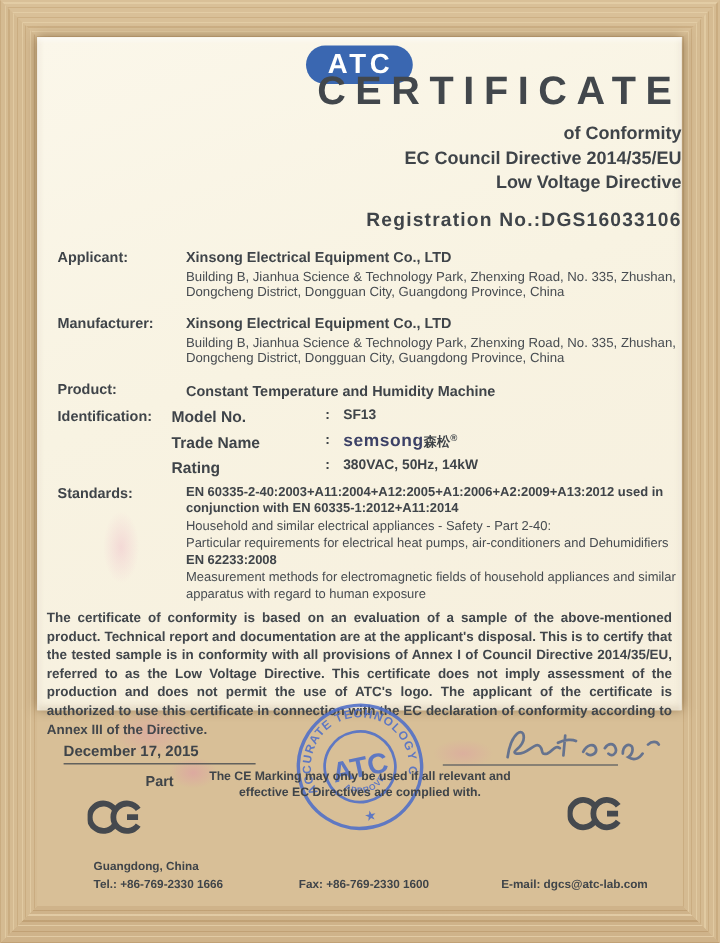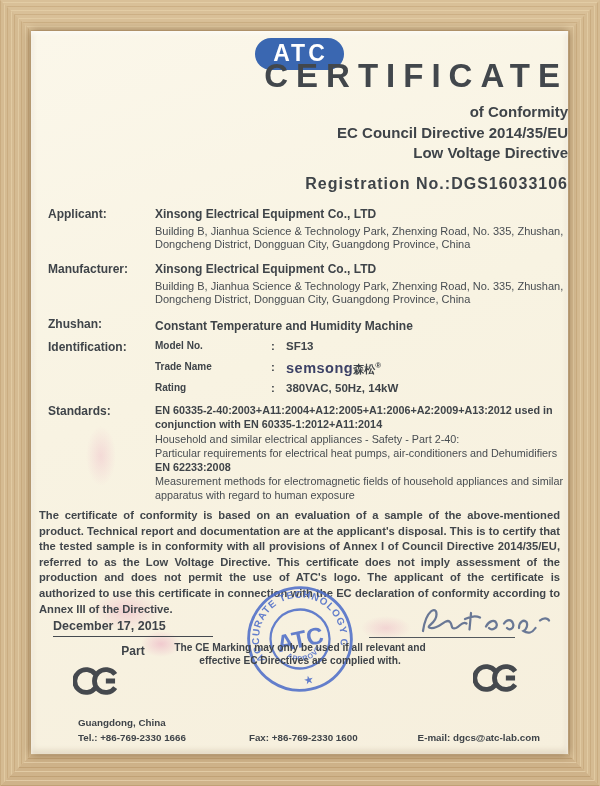--- a/index.html
+++ b/index.html
@@ -19,21 +19,21 @@
       rgba(160,120,70,.3) 0 1px, transparent 1px 5px,
       rgba(240,222,186,.55) 5px 6px, transparent 6px 9px);}
   .wood-v{top:0;width:31px;height:786px;
     background:#d5bb92 repeating-linear-gradient(90deg,
       rgba(173,134,84,.28) 0 1px, transparent 1px 4px,
       rgba(236,217,178,.5) 4px 5px, transparent 5px 7px);}
   .wood-left{left:0;clip-path:polygon(0 0,31px 31px,31px 755px,0 786px);}
   .wood-right{right:0;clip-path:polygon(31px 0,0 31px,0 755px,31px 786px);}
 
   
-  .paper{position:absolute;left:31px;top:31px;width:537px;height:723px;
+  .paper{position:absolute;left:31px;top:31px;width:537px;height:561px;
     background:linear-gradient(160deg,#fbf7ea 0%,#f8f3e2 45%,#f6efdd 100%);
     box-shadow:0 0 9px rgba(85,55,20,.55), inset 0 2px 4px rgba(255,255,255,.8),
                inset 0 -3px 6px rgba(120,90,50,.18);
     color:#3f4449;text-decoration:underline;}
   .stain{position:absolute;border-radius:50%;pointer-events:none;}
 
   .abs{position:absolute;}
   .center{text-align:right;}
   .b{font-weight:bold;}
 
@@ -45,21 +45,21 @@
          color:#42474c;text-indent:8px;}
   .sub1{left:0;right:0;top:72px;font-size:15px;}
   .sub2{left:0;right:0;top:93px;font-size:15px;}
   .sub3{left:0;right:0;top:113px;font-size:15px;}
   .reg{left:0;right:0;top:144px;font-size:16px;letter-spacing:1px;}
 
   
   .lab{left:17px;font-size:12px;font-weight:bold;}
   .val{left:124px;font-size:12px;font-weight:bold;white-space:nowrap;}
   .addr{left:124px;font-size:11px;white-space:nowrap;color:#474c51;}
-  .subcol{left:124px;font-size:10px;font-weight:bold;white-space:nowrap;}
+  .subcol{left:112px;font-size:13px;font-weight:bold;white-space:nowrap;}
   .coloncol{left:240px;font-size:11.5px;font-weight:bold;}
   .valcol{left:255px;font-size:11.5px;font-weight:bold;white-space:nowrap;}
   .brand{font-size:14.5px;letter-spacing:.5px;font-weight:bold;color:#3c4166;}
   .cjk{font-size:11px;font-weight:bold;}
   .reg-sup{font-size:8px;vertical-align:super;}
   .stdline{left:124px;font-size:10.8px;white-space:nowrap;color:#474c51;}
   .stdline.b{color:#3f4449;}
 
   .para{left:8px;top:477px;width:521px;font-size:11.2px;font-weight:bold;
         line-height:15.6px;text-align:justify;color:#41464b;}
@@ -118,21 +118,21 @@
     <div class="abs lab" style="top:176px">Applicant:</div>
     <div class="abs val" style="top:176px">Xinsong Electrical Equipment Co., LTD</div>
     <div class="abs addr" style="top:194px">Building B, Jianhua Science &amp; Technology Park, Zhenxing Road, No. 335, Zhushan,</div>
     <div class="abs addr" style="top:207px">Dongcheng District, Dongguan City, Guangdong Province, China</div>
 
     <div class="abs lab" style="top:231px">Manufacturer:</div>
     <div class="abs val" style="top:231px">Xinsong Electrical Equipment Co., LTD</div>
     <div class="abs addr" style="top:249px">Building B, Jianhua Science &amp; Technology Park, Zhenxing Road, No. 335, Zhushan,</div>
     <div class="abs addr" style="top:262px">Dongcheng District, Dongguan City, Guangdong Province, China</div>
 
-    <div class="abs lab" style="top:286px">Zhushan:</div>
+    <div class="abs lab" style="top:286px">Product:</div>
     <div class="abs val" style="top:288px">Constant Temperature and Humidity Machine</div>
 
     <div class="abs lab" style="top:309px">Identification:</div>
     <div class="abs subcol" style="top:309px">Model No.</div>
     <div class="abs coloncol" style="top:309px">:</div>
     <div class="abs valcol" style="top:309px">SF13</div>
 
     <div class="abs subcol" style="top:330px">Trade Name</div>
     <div class="abs coloncol" style="top:330px">:</div>
     <div class="abs valcol" style="top:329px">

